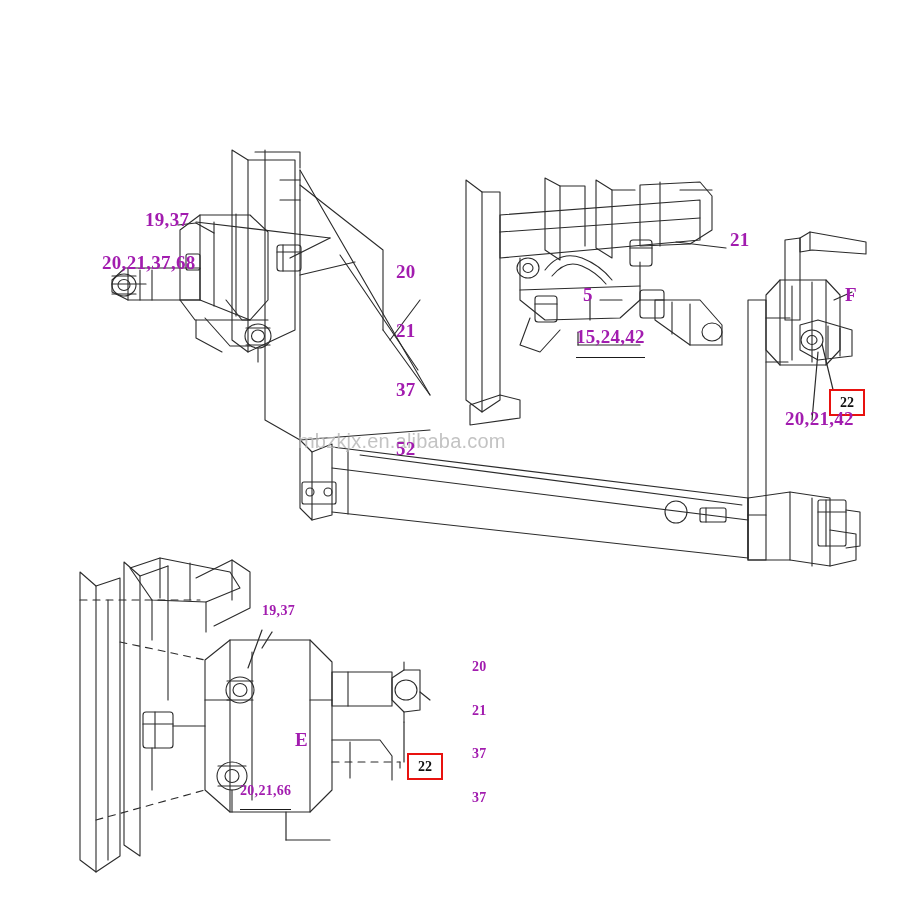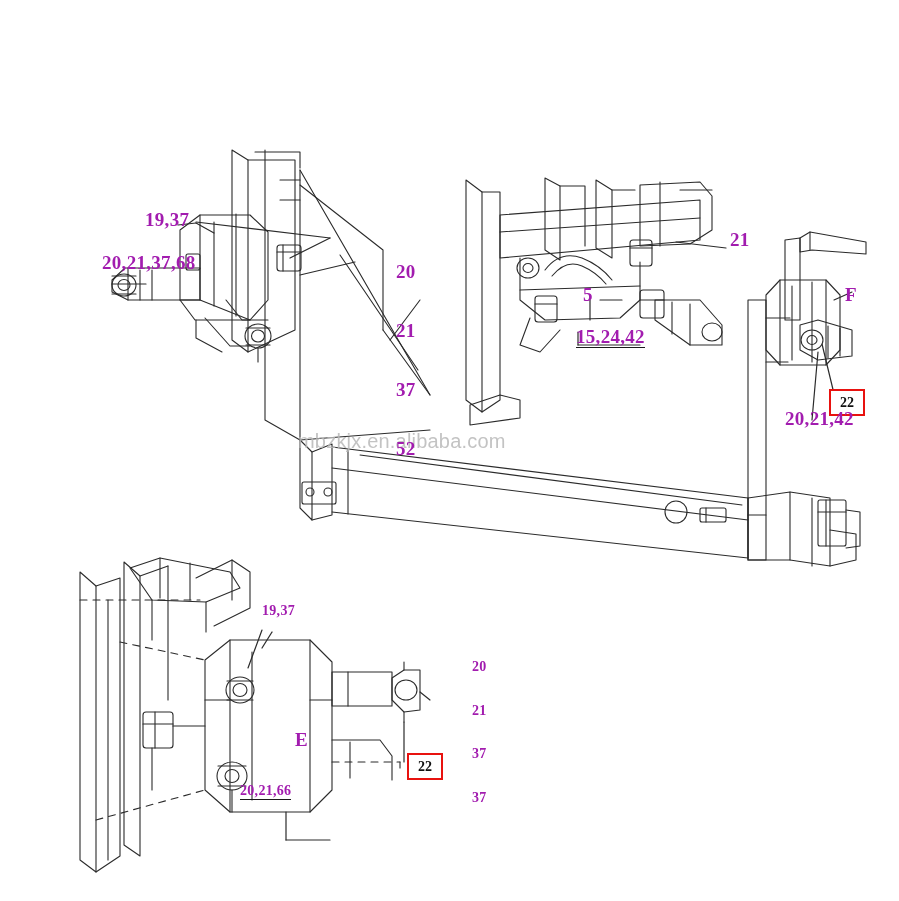--- a/index.html
+++ b/index.html
@@ -32,21 +32,21 @@
     white-space: pre;
     line-height: 1.02;
     letter-spacing: 0.3px;
   }
   .callout.stack {
     line-height: 1.04;
     margin-left: 38px;
   }
   .callout.underline {
     border-bottom: 1.6px solid #1a1a1a;
-    padding-bottom: 1px;
+    padding-bottom: 11px;
   }
   .boxed {
     position: absolute;
     border: 2px solid #e8120f;
     background: #ffffff;
     color: #111111;
     font-family: "Liberation Serif", serif;
     font-weight: bold;
     display: flex;
     align-items: center;

